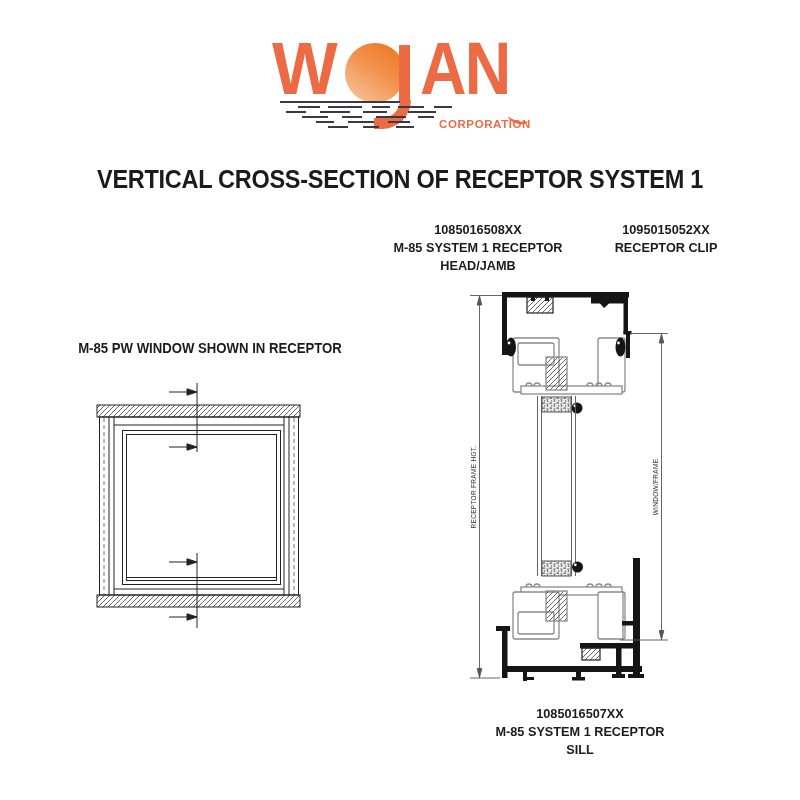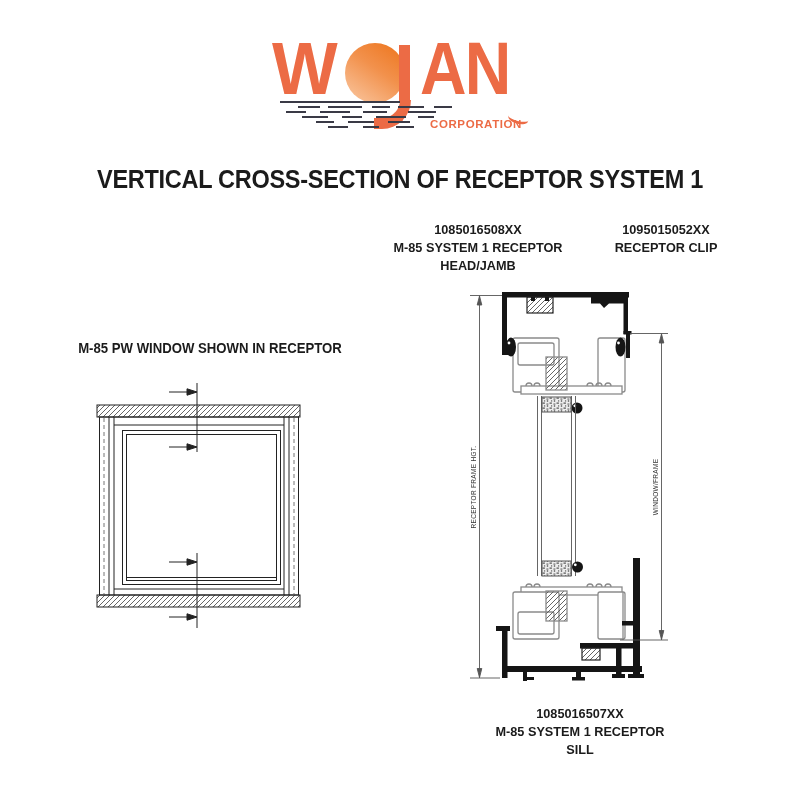--- a/index.html
+++ b/index.html
@@ -17,21 +17,21 @@
   .j-stem{position:absolute;left:131px;top:17px;width:11px;height:57px;background:#ec6b45;}
   .j-hook{position:absolute;left:106px;top:72px;width:37px;height:29px;box-sizing:border-box;
     border-right:11px solid #ec6b45;border-bottom:11px solid #ec6b45;
     border-bottom-right-radius:30px;}
   .dash{position:absolute;height:2px;background:#3a3a46;}
   .swoosh{position:absolute;left:240px;top:84px;width:21px;height:9px;
     border-bottom:3px solid #ec6b45;border-radius:50%;transform:rotate(14deg);}
   .logo-sub{position:absolute;left:153px;width:110px;color:#ec6b45;font-weight:700;
     font-size:11.5px;letter-spacing:0.8px;}
   .logo-sub1{top:77px;text-align:right;}
-  .logo-sub2{top:90px;text-align:center;letter-spacing:0.6px;}
+  .logo-sub2{top:90px;text-align:right;letter-spacing:0.6px;}
 
   
   .condensed{transform:translateX(-50%) scaleX(0.94);transform-origin:center top;}
   .page-title{position:absolute;left:400px;top:165px;white-space:nowrap;color:#1b1b1b;
     font-size:25px;font-weight:700;letter-spacing:-0.3px;}
   .callout{position:absolute;text-align:center;color:#1b1b1b;font-size:13.5px;font-weight:700;
     line-height:18px;white-space:nowrap;}
   .co-head{left:478px;top:221px;}
   .co-clip{left:666px;top:221px;}
   .co-note{left:210px;top:339px;font-size:14px;}

